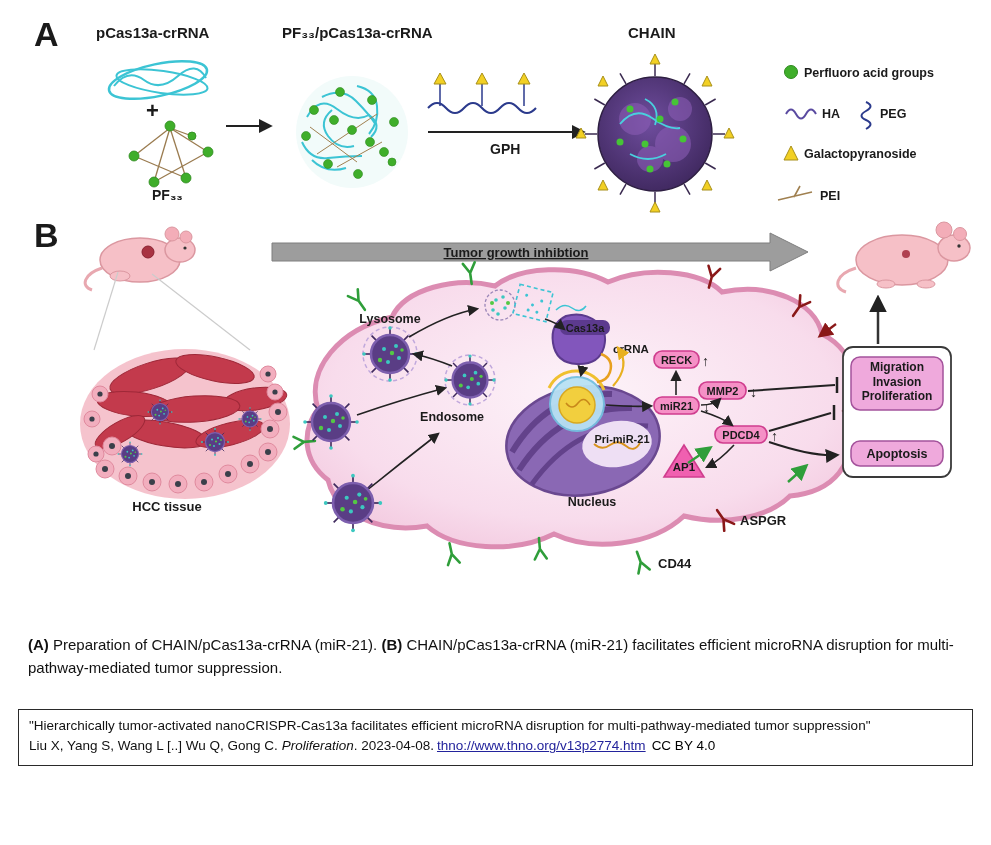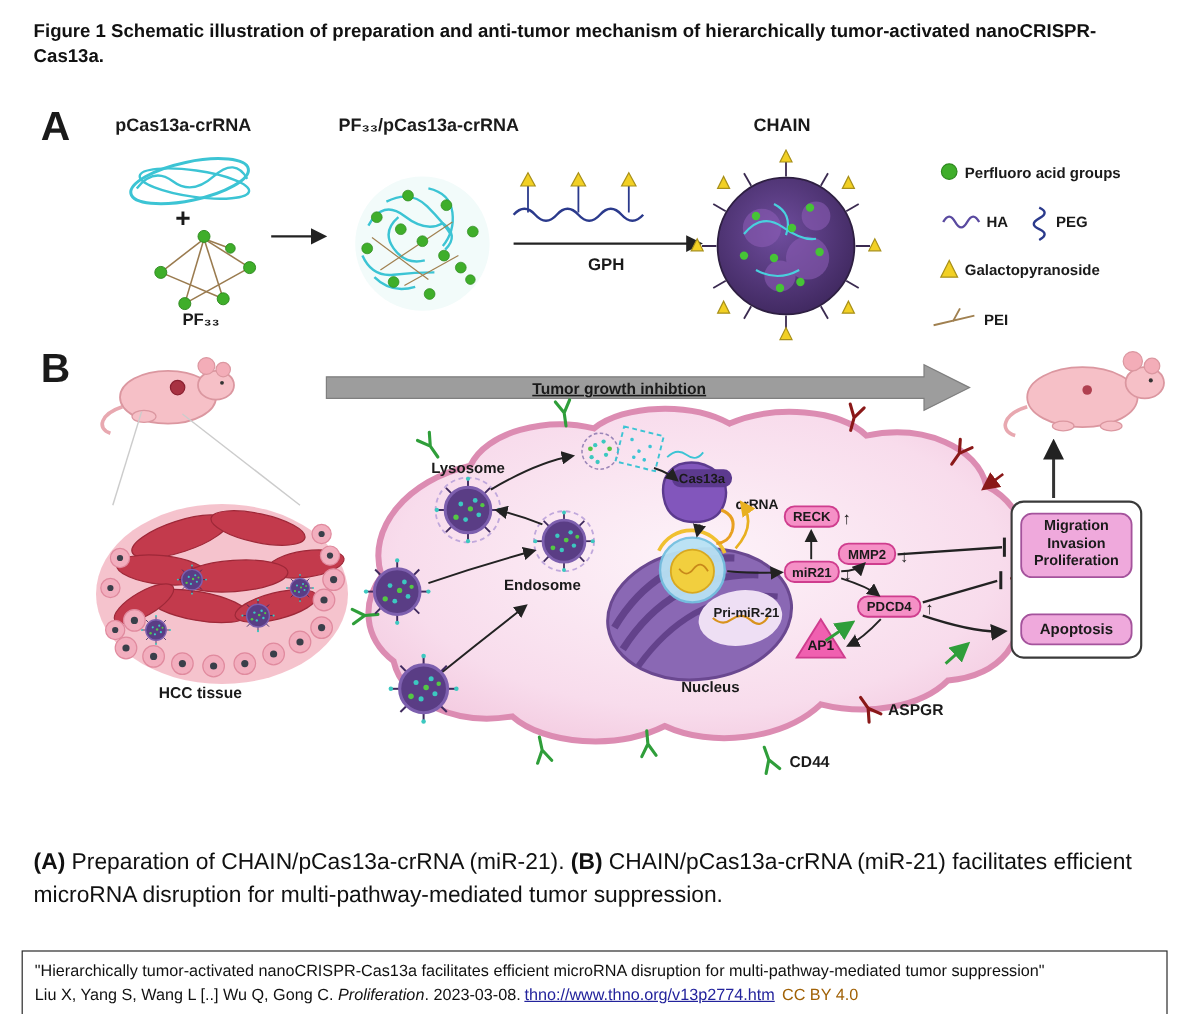--- a/index.html
+++ b/index.html
@@ -1,33 +1,32 @@
 <!DOCTYPE html>
 <html><head>
 <meta charset="utf-8">
 <style>
   html,body{margin:0;padding:0;background:#fff;}
   body{font-family:"Liberation Sans",sans-serif;color:#111;}
   .page{position:relative;width:991px;height:845px;background:#fff;overflow:hidden;}
   .fig-title{padding:16px 30px 12px 28px;font-size:15.5px;font-weight:bold;line-height:1.38;max-width:920px;}
   svg.figure{display:block;margin-top:14px;}
   svg text{font-family:"Liberation Sans",sans-serif;font-weight:bold;fill:#1a1a1a;}
-  .caption{padding:20px 30px 0 28px;font-size:19px;line-height:1.5;max-width:930px;}
+  .caption{padding:20px 30px 0 28px;font-size:15px;line-height:1.5;max-width:930px;}
   .caption .plabel{font-weight:bold;}
   .citation{margin:30px 18px 0 18px;border:1px solid #2a2a2a;padding:6px 10px 8px 10px;font-size:13.5px;line-height:1.5;}
   .citation .journal{font-style:italic;}
   a.cite-url{color:#23239c;text-decoration:underline;cursor:pointer;margin-left:3px;}
-  a.cite-cc{color:#a16207;text-decoration:none;cursor:pointer;margin-left:6px;}
+  a.cite-cc{color:#000000;text-decoration:none;cursor:pointer;margin-left:6px;}
 </style>
 </head>
 <body>
 
 <div class="page">
 
-  <div class="fig-title">Figure 1 Schematic illustration of preparation and anti-tumor mechanism of hierarchically tumor-activated nanoCRISPR-Cas13a.</div>
 
   <svg class="figure" width="991" height="600" viewBox="0 0 991 600">
     <defs>
       <marker id="ah" viewBox="0 0 10 10" refX="8" refY="5" markerWidth="7" markerHeight="7" orient="auto-start-reverse">
           <path d="M0,0 L10,5 L0,10 z" fill="#222"></path>
         </marker>
       <marker id="ahg" viewBox="0 0 10 10" refX="8" refY="5" markerWidth="7" markerHeight="7" orient="auto-start-reverse">
           <path d="M0,0 L10,5 L0,10 z" fill="#2f9e3a"></path>
         </marker>
       <marker id="ahr" viewBox="0 0 10 10" refX="8" refY="5" markerWidth="7" markerHeight="7" orient="auto-start-reverse">
@@ -481,16 +480,16 @@
       </g>
     </g>
   </svg>
 
   <div class="caption">
     <span class="plabel">(A)</span><span> Preparation of CHAIN/pCas13a-crRNA (miR-21). </span><span class="plabel">(B)</span><span> CHAIN/pCas13a-crRNA (miR-21) facilitates efficient microRNA disruption for multi-pathway-mediated tumor suppression.</span>
   </div>
 
   <div class="citation">
     <span>"Hierarchically tumor-activated nanoCRISPR-Cas13a facilitates efficient microRNA disruption for multi-pathway-mediated tumor suppression"</span><br>
-    <span>Liu X, Yang S, Wang L [..] Wu Q, Gong C. </span><span class="journal">Proliferation</span><span>. 2023-03-08.</span><a class="cite-url">thno://www.thno.org/v13p2774.htm</a><a class="cite-cc">CC BY 4.0</a>
+    <span>Liu X, Yang S, Wang L [..] Wu Q, Gong C. </span><span class="journal">Proliferation</span><span>. 2023-04-08.</span><a class="cite-url">thno://www.thno.org/v13p2774.htm</a><a class="cite-cc">CC BY 4.0</a>
   </div>
 
 </div>
 
 </body></html>

